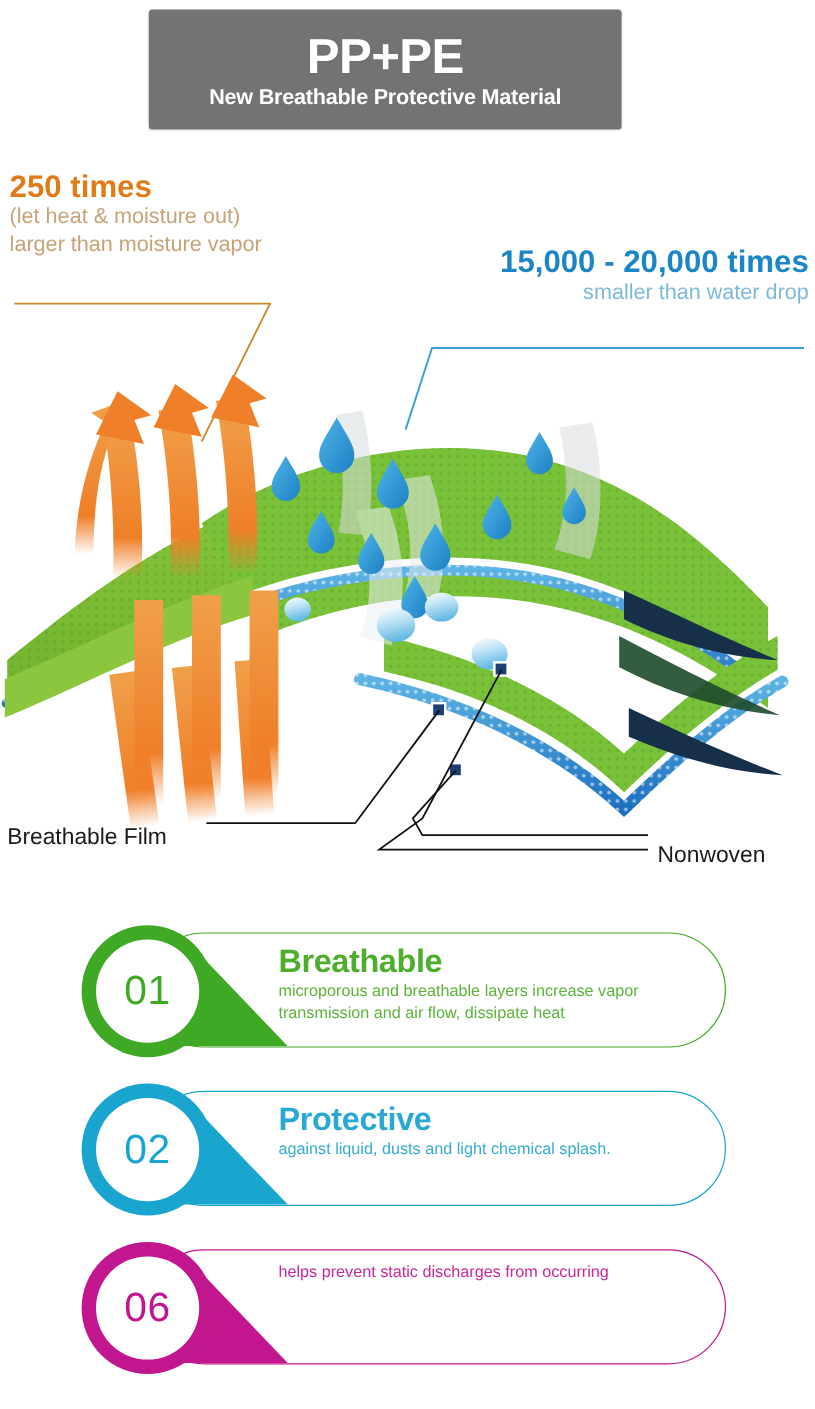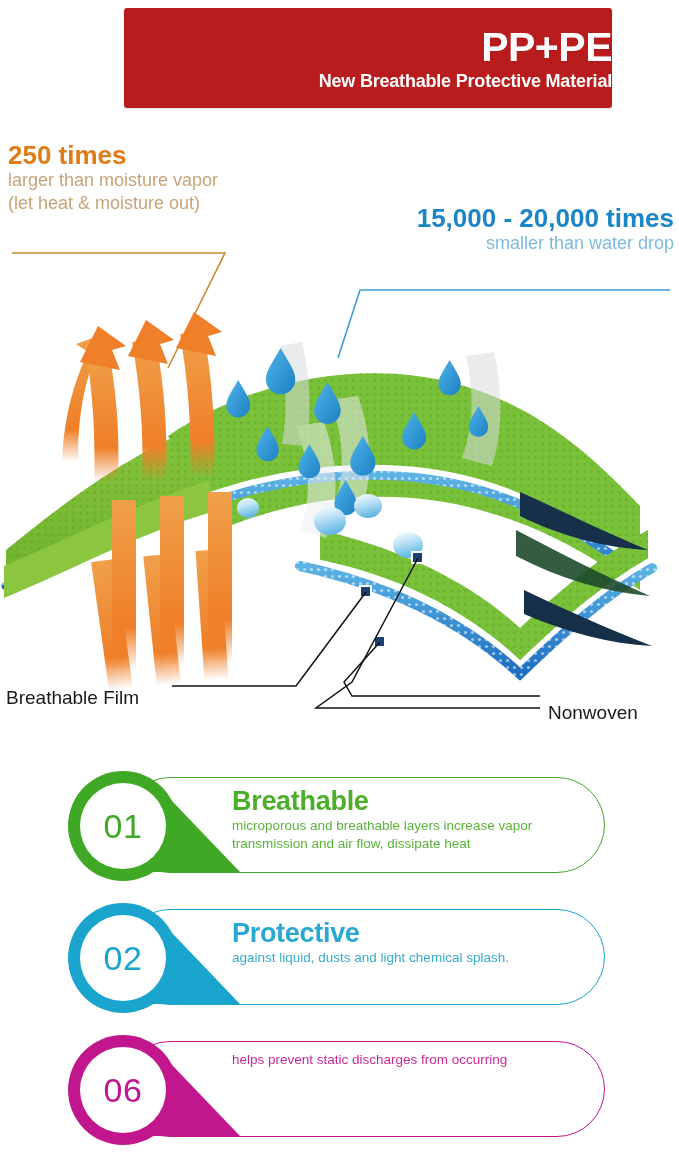--- a/index.html
+++ b/index.html
@@ -5,23 +5,23 @@
   html,body{margin:0;padding:0;background:#ffffff;}
   body{
     width:679px;height:1174px;position:relative;overflow:hidden;
     font-family:"Liberation Sans","DejaVu Sans",sans-serif;
     -webkit-font-smoothing:antialiased;
   }
   .stage{position:absolute;inset:0;width:679px;height:1174px;}
 
   
   .banner{
-    position:absolute;left:124px;top:8px;width:488px;height:100px;
-    background:#b91c1c;border-radius:3px;
-    display:flex;flex-direction:column;align-items:flex-end;justify-content:center;
+    position:absolute;left:124px;top:8px;width:394px;height:100px;
+    background:#737373;border-radius:3px;
+    display:flex;flex-direction:column;align-items:center;justify-content:center;
     box-shadow:0 1px 2px rgba(0,0,0,.10);
   }
   .banner-title{
     color:#ffffff;font-size:41px;font-weight:bold;letter-spacing:-0.5px;
     line-height:1;margin:0 0 4px 0;text-shadow:0 1px 1px rgba(0,0,0,.07);
   }
   .banner-sub{
     color:#ffffff;font-size:18px;font-weight:bold;line-height:1;margin:0;
     letter-spacing:-0.2px;
   }
@@ -98,22 +98,22 @@
 
 <div class="stage">
 
   <div class="banner">
     <div class="banner-title">PP+PE</div>
     <div class="banner-sub">New Breathable Protective Material</div>
   </div>
 
   <div class="callout callout-left">
     <div class="callout-head">250 times</div>
+    <div class="callout-line">(let heat &amp; moisture out)</div>
     <div class="callout-line">larger than moisture vapor</div>
-    <div class="callout-line">(let heat &amp; moisture out)</div>
   </div>
 
   <div class="callout callout-right">
     <div class="callout-head">15,000 - 20,000 times</div>
     <div class="callout-line">smaller than water drop</div>
   </div>
 
   <svg width="679" height="520" viewBox="0 0 679 520" style="position:absolute;left:0;top:230px;">
     <defs>
       <linearGradient id="gArrow" x1="0" y1="1" x2="0" y2="0">

